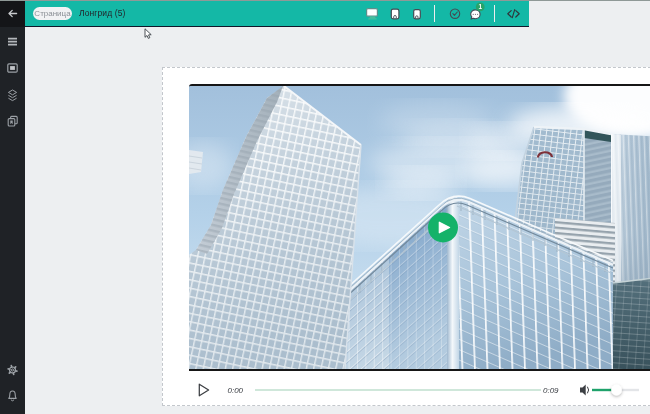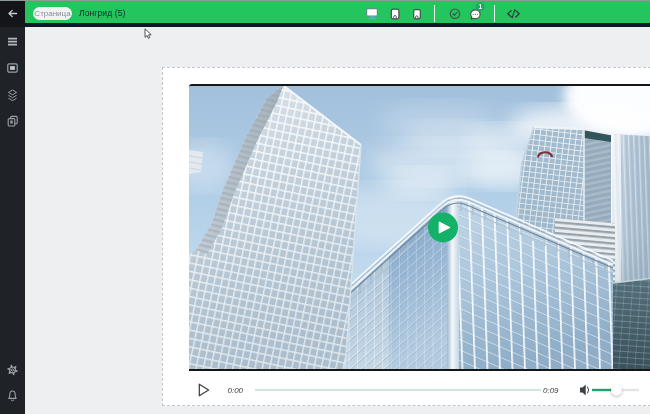--- a/index.html
+++ b/index.html
@@ -1,21 +1,21 @@
 <!DOCTYPE html>
 <html><head>
 <meta charset="utf-8">
 <style>
   * { margin:0; padding:0; box-sizing:border-box; }
   html,body { width:650px; height:414px; overflow:hidden; background:#edeff1;
     font-family:"Liberation Sans", sans-serif; }
   #stage { position:relative; width:650px; height:414px; }
   
-  #topbar { position:absolute; left:0; top:0; width:650px; height:27px;
-    background:#22c55e; border-bottom:4px solid #0f172a; z-index:5; }
+  #topbar { position:absolute; left:0; top:0; width:529px; height:27px;
+    background:#14b8a6; border-bottom:1px solid #0f172a; z-index:5; }
   #pill { position:absolute; left:33px; top:7px; width:39px; height:13px;
     background:#f1f2f4; border-radius:7px; color:#8b9096; font-size:8px;
     line-height:13px; text-align:center; }
   #title { position:absolute; left:79px; top:8px; font-size:8.5px; color:#23272c;
     font-weight:normal; letter-spacing:0.1px; }
   .vdiv { position:absolute; top:5px; width:1px; height:17px; background:#ededef; }
   
   #sidebar { position:absolute; left:0; top:0; width:25px; height:414px;
     background:#1f2226; z-index:6; }
   #sidebartop { position:absolute; left:0; top:0; width:25px; height:27px;

